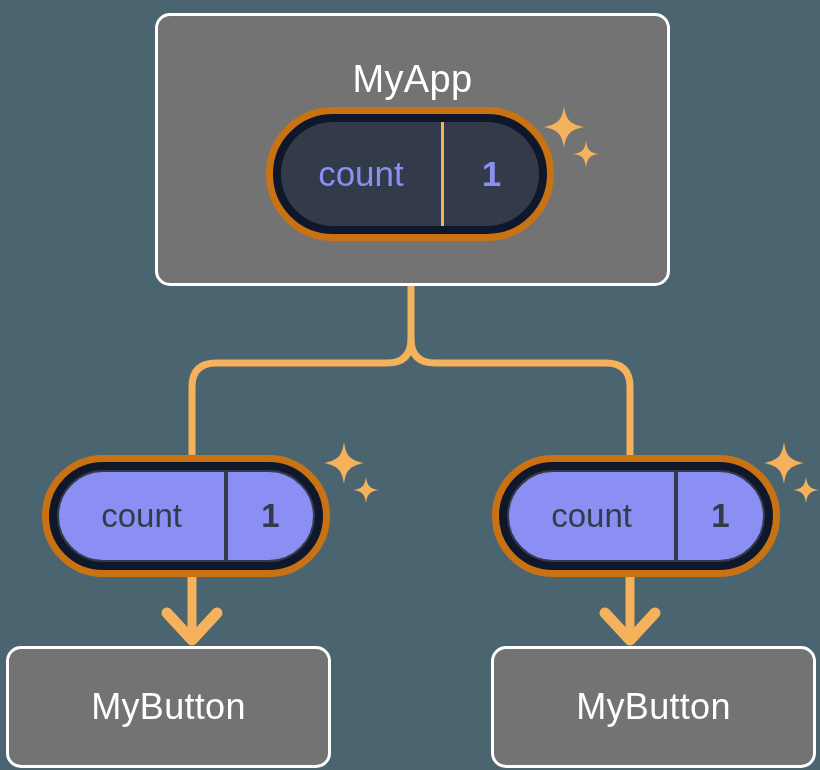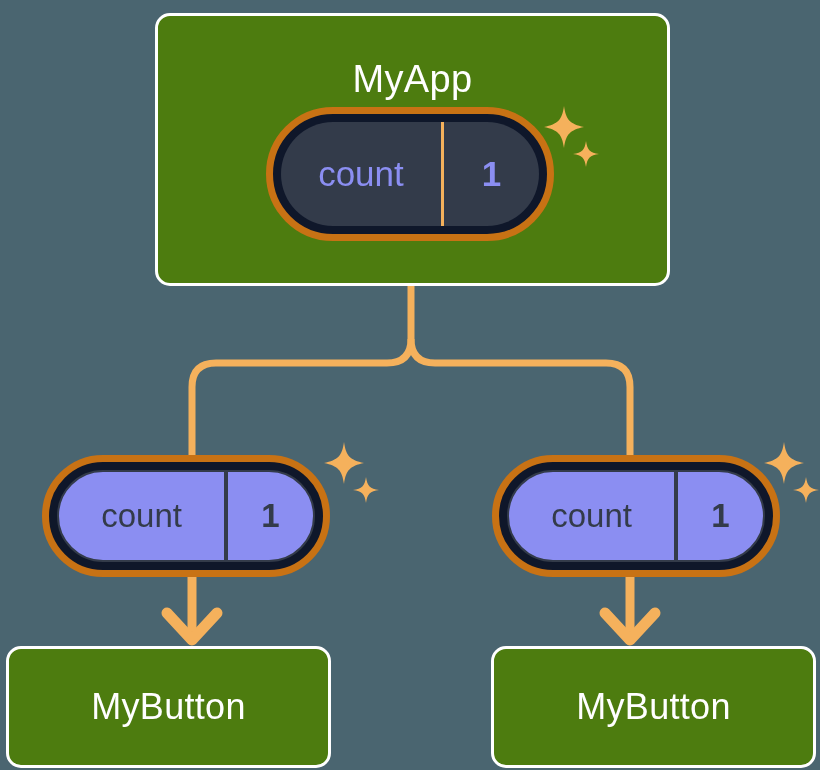--- a/index.html
+++ b/index.html
@@ -22,21 +22,21 @@
     position: absolute;
     left: 0;
     top: 0;
     width: 820px;
     height: 770px;
   }
 
   
   .comp-card {
     position: absolute;
-    background: #4d7c0f;
+    background: #737373;
     border: 3px solid #ffffff;
     border-radius: 15px;
     box-sizing: border-box;
   }
   .comp-title {
     color: #ffffff;
     font-size: 38px;
     font-weight: 400;
     letter-spacing: 0.3px;
     text-align: center;

